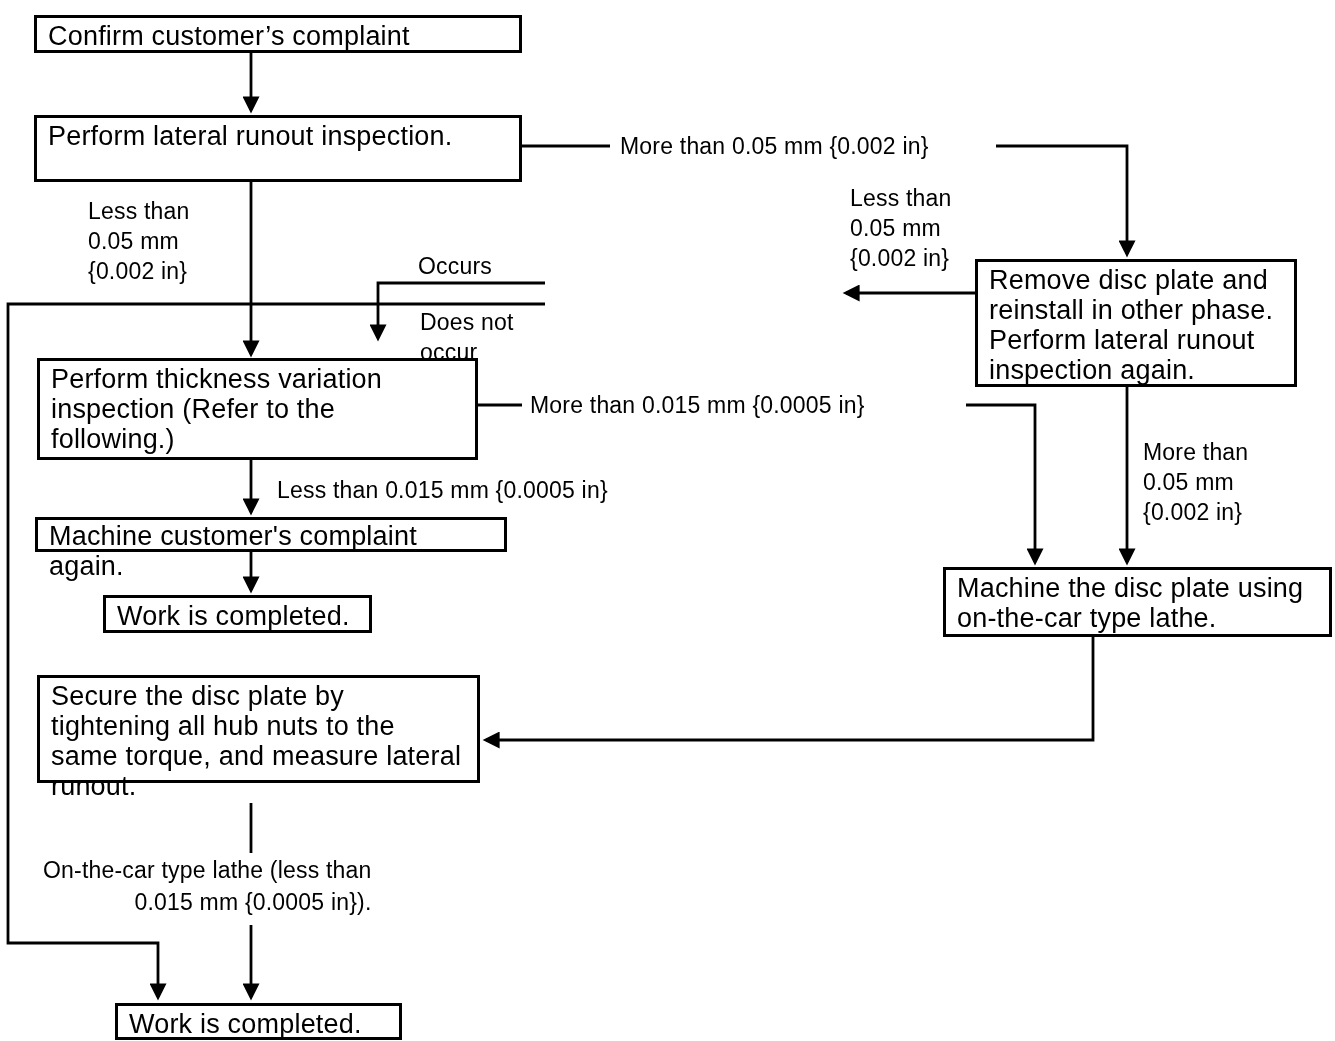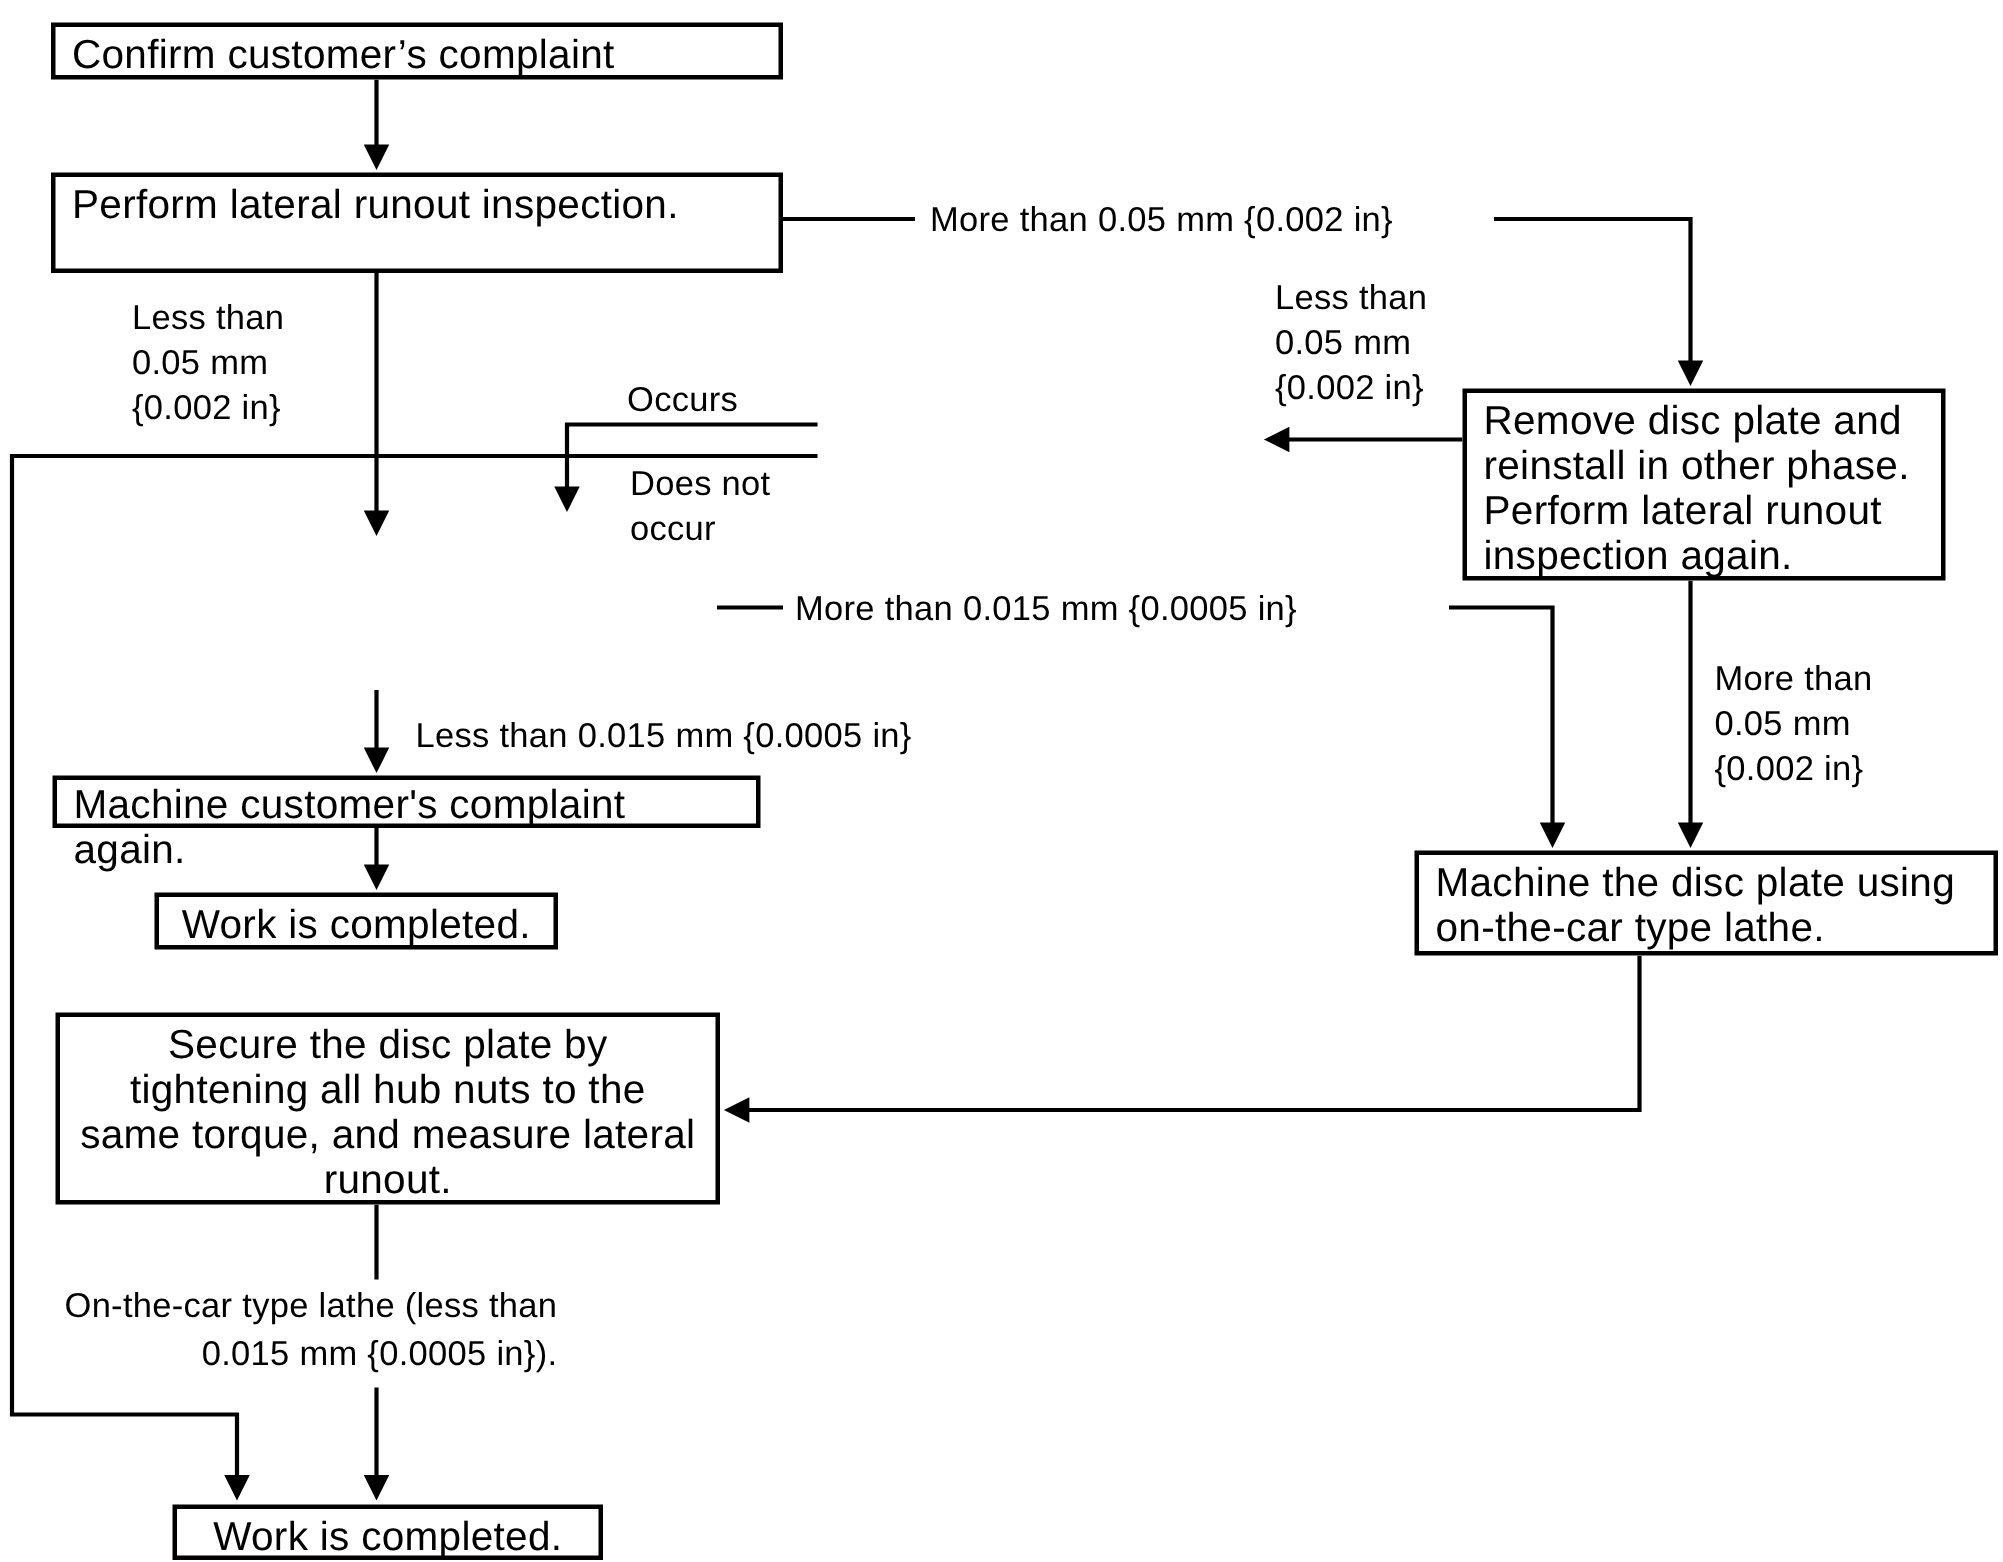--- a/index.html
+++ b/index.html
@@ -21,21 +21,21 @@
     position: absolute;
     box-sizing: border-box;
     border: 3px solid #000;
     background: #ffffff;
     font-size: 27px;
     line-height: 30px;
     padding: 3px 11px;
     white-space: pre-line;
     letter-spacing: 0.2px;
   }
-  .node.center { text-align: center; }
+  .node.center { }
   .label {
     position: absolute;
     font-size: 23px;
     line-height: 30px;
     white-space: pre-line;
     letter-spacing: 0.2px;
   }
 </style>
 </head>
 <body>
@@ -82,26 +82,29 @@
   <div class="node" style="left:34px; top:15px; width:488px; height:38px;">Confirm customer’s complaint</div>
 
   <div class="node" style="left:975px; top:259px; width:322px; height:128px;">Remove disc plate and
 reinstall in other phase.
 Perform lateral runout
 inspection again.</div>
 
   <div class="node" style="left:34px; top:115px; width:488px; height:67px;">Perform lateral runout inspection.</div>
 
 
+  <div class="node" style="left:37px; top:358px; width:441px; height:102px;">Perform thickness variation
+inspection (Refer to the
+following.)</div>
 
   <div class="node" style="left:35px; top:517px; width:472px; height:35px; padding-top:1px;">Machine customer's complaint again.</div>
 
   <div class="node center" style="left:103px; top:595px; width:269px; height:38px;">Work is completed.</div>
 
-  <div class="node" style="left:37px; top:675px; width:443px; height:128px;text-align:center;">Secure the disc plate by
+  <div class="node" style="left:37px; top:675px; width:443px; height:108px;">Secure the disc plate by
 tightening all hub nuts to the
 same torque, and measure lateral
 runout.</div>
 
   <div class="node" style="left:943px; top:567px; width:389px; height:70px;">Machine the disc plate using
 on-the-car type lathe.</div>
 
   <div class="node center" style="left:115px; top:1003px; width:287px; height:37px;">Work is completed.</div>
 
   <div class="label" style="left:88px; top:196px;">Less than

